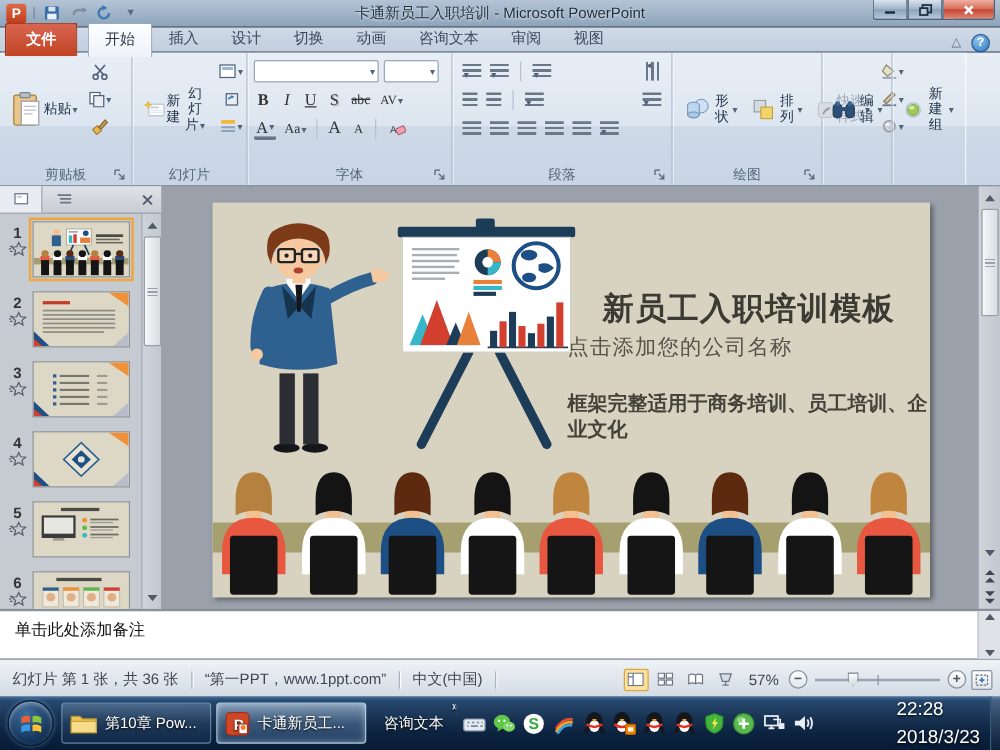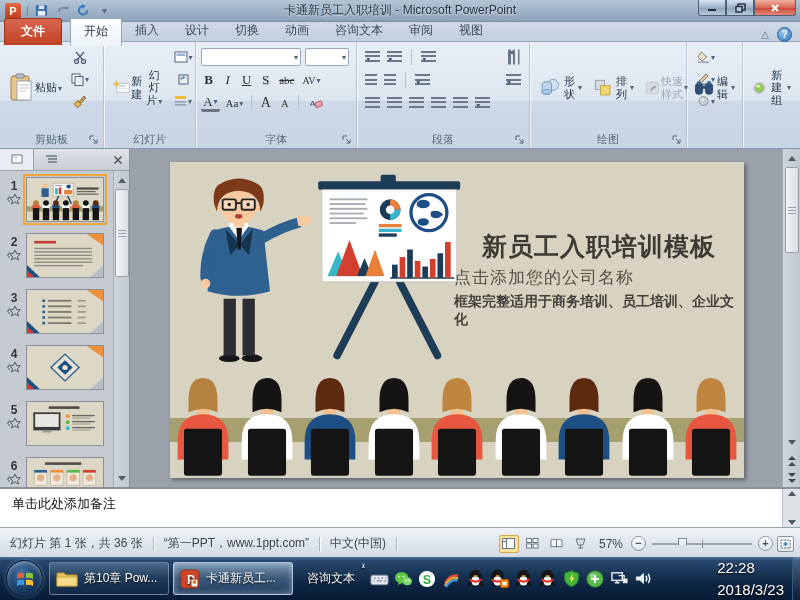--- a/index.html
+++ b/index.html
@@ -90,21 +90,21 @@
   .tri-down { width:0; height:0; border-left:4px solid transparent; border-right:4px solid transparent; border-top:5px solid #4f5a66; }
   .spacer { flex:1; }
 
   
   .canvas { flex:1; position:relative; background:#9ba1ab; }
   .slide { position:absolute; left:40px; top:13px; width:574px; height:316px; background:#d8d3c1; box-shadow:2px 2px 4px rgba(0,0,0,.4); overflow:hidden; }
   .scene { position:absolute; left:10px; top:8px; }
   .slide-text { position:absolute; left:284px; top:68px; }
   .slide-title { font-size:25px; font-weight:bold; color:#3b3a33; letter-spacing:1px;margin-left:28px; }
   .slide-subtitle { font-size:17px; color:#55524a; margin-top:3px; letter-spacing:1px; }
-  .slide-caption { font-size:14px; font-weight:bold; color:#45423a; margin-top:4px; }
+  .slide-caption { font-size:16px; font-weight:bold; color:#45423a; margin-top:24px; }
   .aud-band { position:absolute; left:0; right:0; bottom:36px; height:24px; background:#a69f70; }
   .aud-row { position:absolute; left:0; right:0; bottom:0; display:flex; justify-content:space-between; align-items:flex-end; padding:0 4px; }
   .aud-row svg { display:block; }
 
   
   .notes { height:40px; background:#fff; border-top:2px solid #8a919b; display:flex; }
   .notes-text { flex:1; padding:6px 12px; font-size:13px; color:#111; }
   .notes-scroll { width:18px; border-left:1px solid #b9bfc7; background:#dfe3e8; display:flex; flex-direction:column; align-items:center; justify-content:space-between; padding:2px 0; }
 
   
@@ -362,21 +362,21 @@
     </div>
     <div class="rg-label">
       <span>段落</span>
       <svg class="launcher" viewBox="0 0 10 10">
           <path d="M1,1 H5 M1,1 V5" stroke="#51627a" fill="none"></path>
           <path d="M4,4 L8,8 M8,4.5 V8 H4.5" stroke="#51627a" fill="none"></path>
         </svg>
     </div>
   </div>
 
-  <div class="rgroup" style="width:157px">
+  <div class="rgroup" style="width:120px">
     <div class="rg-body">
       <div class="bigbtn ddb">
         <svg width="28" height="26" viewBox="0 0 28 26">
           <circle cx="18" cy="9" r="7" fill="#cfe0f2" stroke="#6a8fb5"></circle>
           <ellipse cx="10" cy="8" rx="6" ry="3" fill="#bcd6ee" stroke="#6a8fb5"></ellipse>
           <path d="M4,8 V18 A6,3 0 0 0 16,18 V8" fill="#bcd6ee" stroke="#6a8fb5"></path>
           <ellipse cx="10" cy="18" rx="6" ry="3" fill="#a9c8e6" stroke="#6a8fb5"></ellipse>
         </svg>
         <span>形状</span>
       </div>

